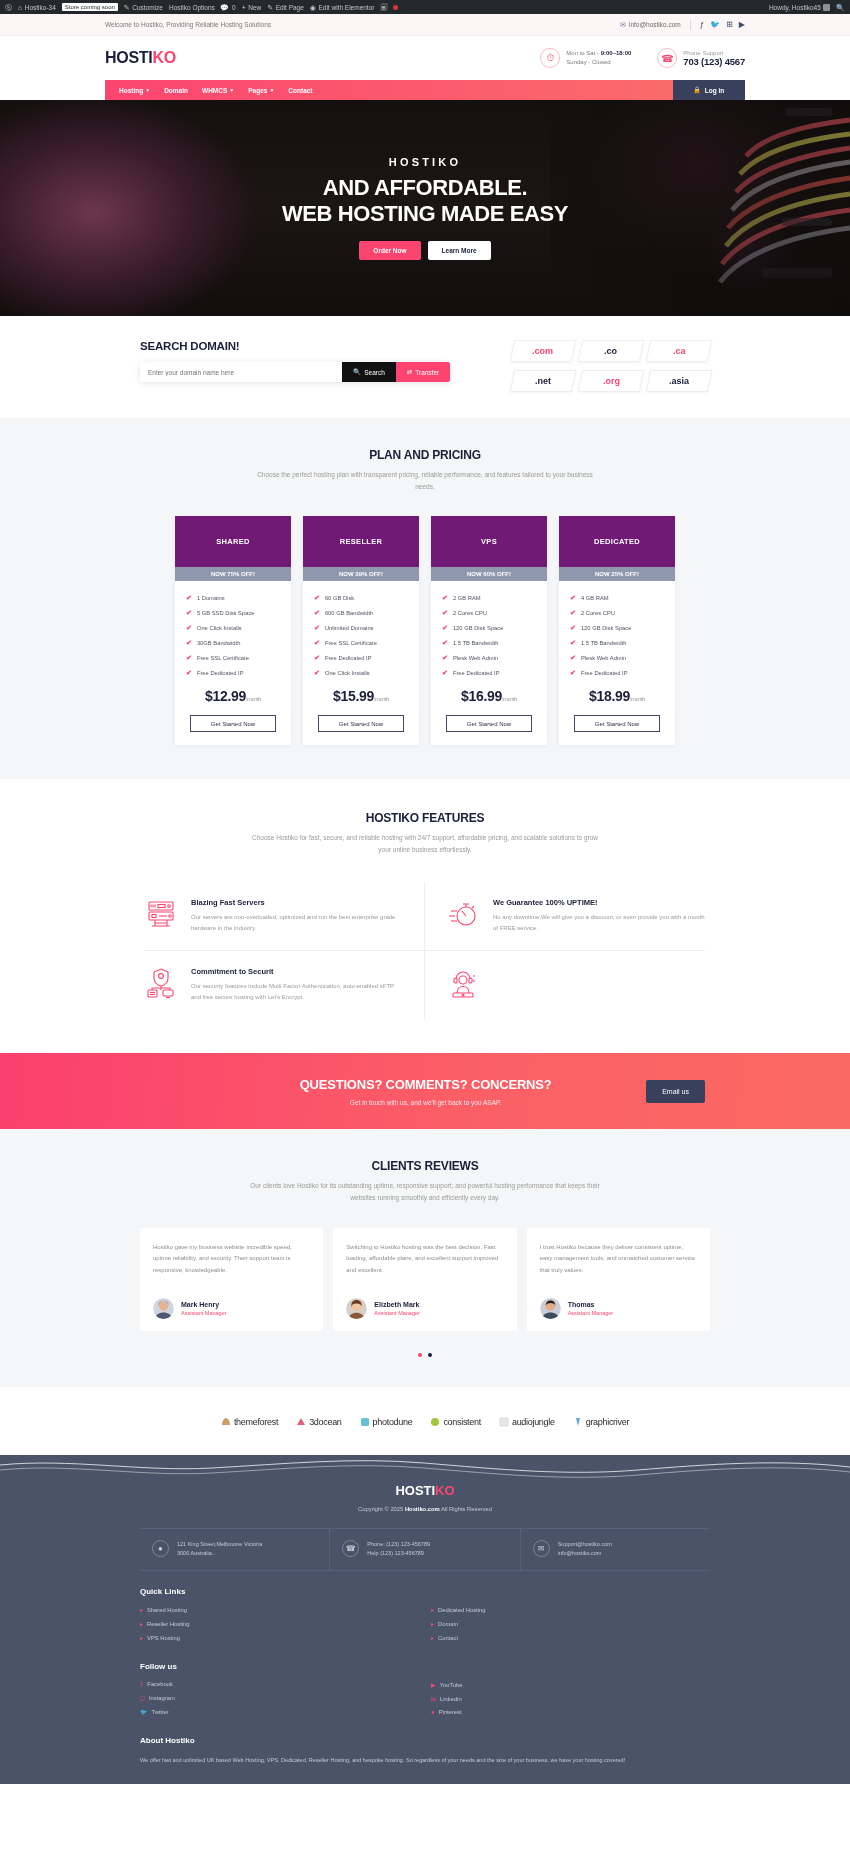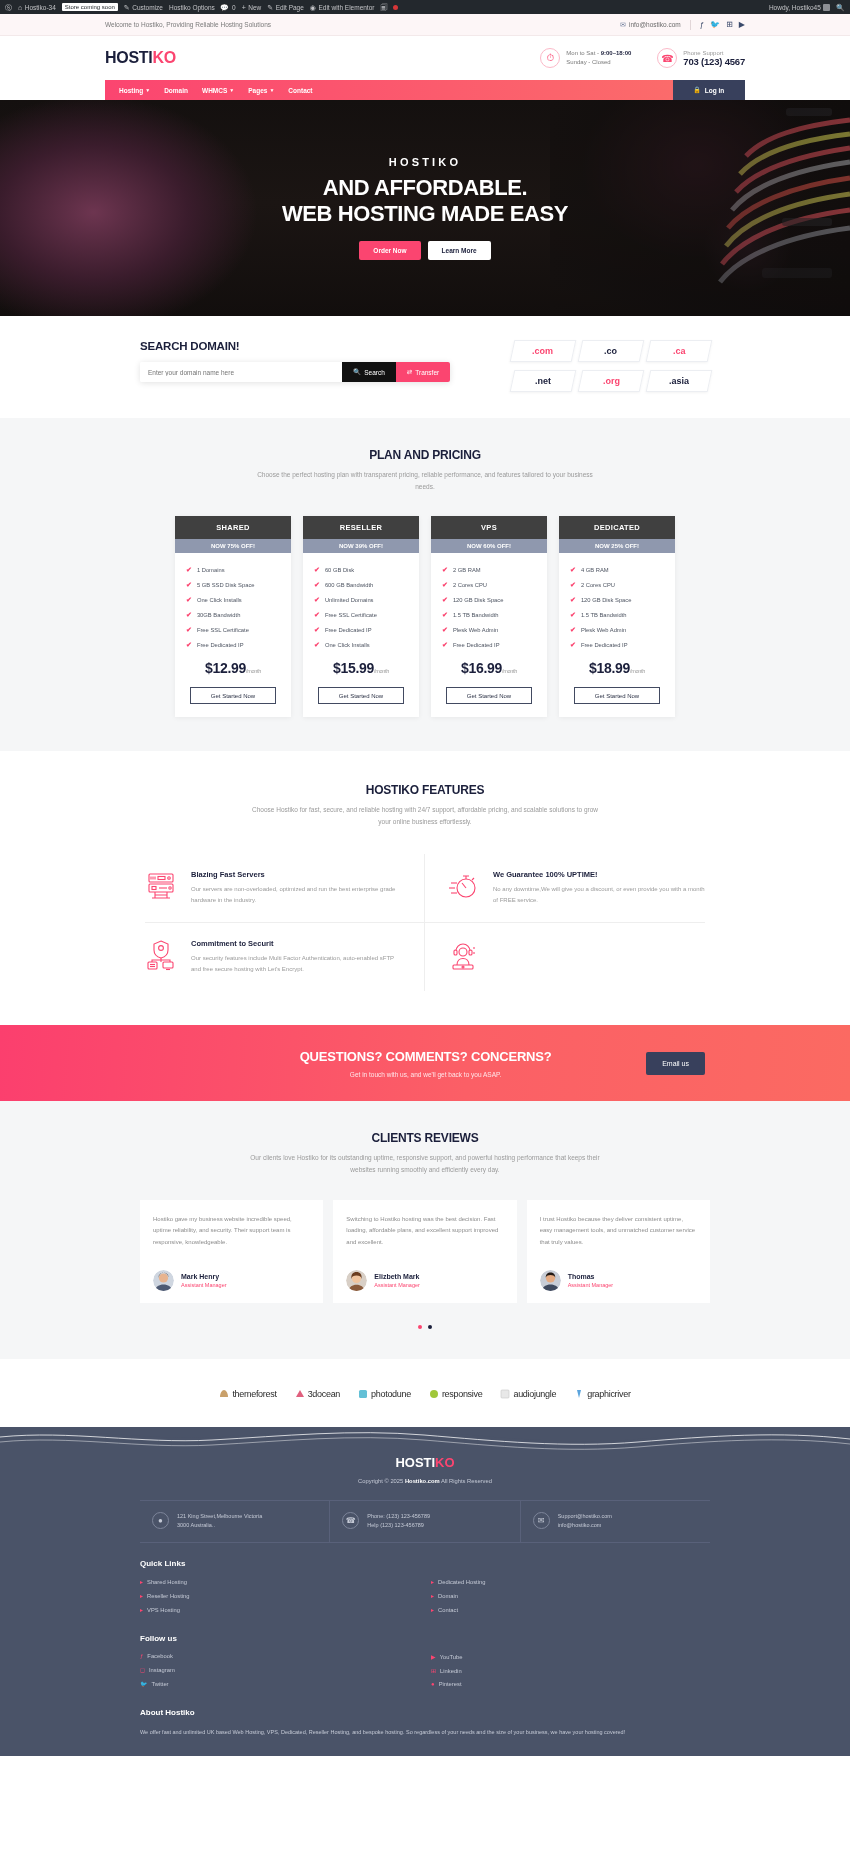--- a/index.html
+++ b/index.html
@@ -152,22 +152,22 @@
     text-align:center; font-size:12px; font-weight:bold;
     color:#1b1f3b; letter-spacing:-0.2px;
   }
   .sec-sub {
     text-align:center; font-size:6.5px; color:#9a9a9a;
     line-height:1.8; margin-top:7px; width:350px; margin-left:auto; margin-right:auto;
   }
   .plans { width:500px; margin:24px auto 0; display:flex; gap:12px; }
   .plan { flex:1; background:#fff; box-shadow:0 1px 5px rgba(0,0,0,.06); }
   .plan-head {
-    background:#404040; color:#fff; text-align:center;
-    font-size:7.5px; font-weight:bold; padding:7px 0; letter-spacing:.3px;
+    background:#701a75; color:#fff; text-align:center;
+    font-size:7.5px; font-weight:bold; padding:21px 0; letter-spacing:.3px;
   }
   .plan-off {
     background:#8f98ae; color:#fff; text-align:center;
     font-size:6px; font-weight:bold; padding:4px 0;
   }
   .plan-body { padding:13px 11px 13px; }
   .feat { display:flex; align-items:center; gap:5px; margin-bottom:7px; }
   .check { color:#fb4570; font-size:7px; font-weight:bold; }
   .feat-txt { font-size:5.8px; color:#4e5562; }
   .price {
@@ -776,21 +776,21 @@
       <div class="brand">
         <svg class="brand-mark" viewBox="0 0 10 10">
             <rect x="1" y="1" width="8" height="8" rx="1.5" fill="#63c0d6"></rect>
           </svg>
         <span class="brand-name">photodune</span>
       </div>
       <div class="brand">
         <svg class="brand-mark" viewBox="0 0 10 10">
             <circle cx="5" cy="5" r="4" fill="#a0c73a"></circle>
           </svg>
-        <span class="brand-name">responsive</span>
+        <span class="brand-name">consistent</span>
       </div>
       <div class="brand">
         <svg class="brand-mark" viewBox="0 0 10 10">
             <rect x="1" y="1" width="8" height="8" rx="1" fill="#e8e8e8" stroke="#c7c7c7" stroke-width=".6"></rect>
           </svg>
         <span class="brand-name">audiojungle</span>
       </div>
       <div class="brand">
         <svg class="brand-mark" viewBox="0 0 10 10">
             <path d="M3 1h4l-2 8z" fill="#5ba4dd"></path>

